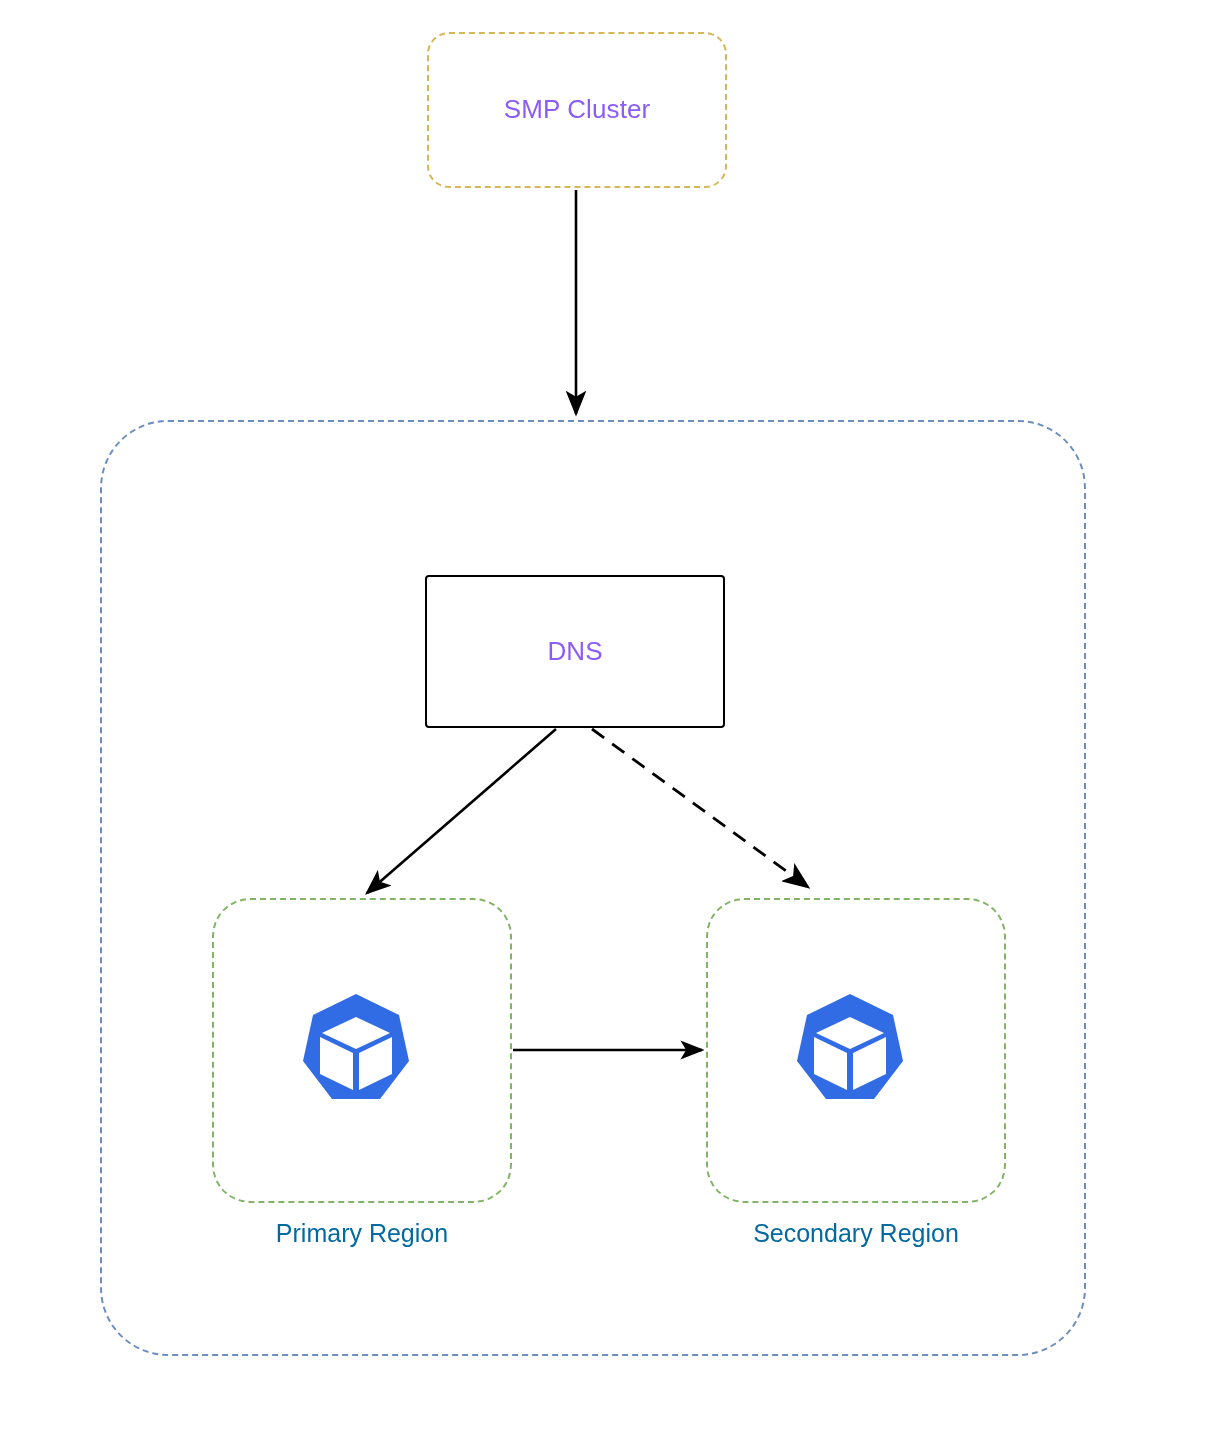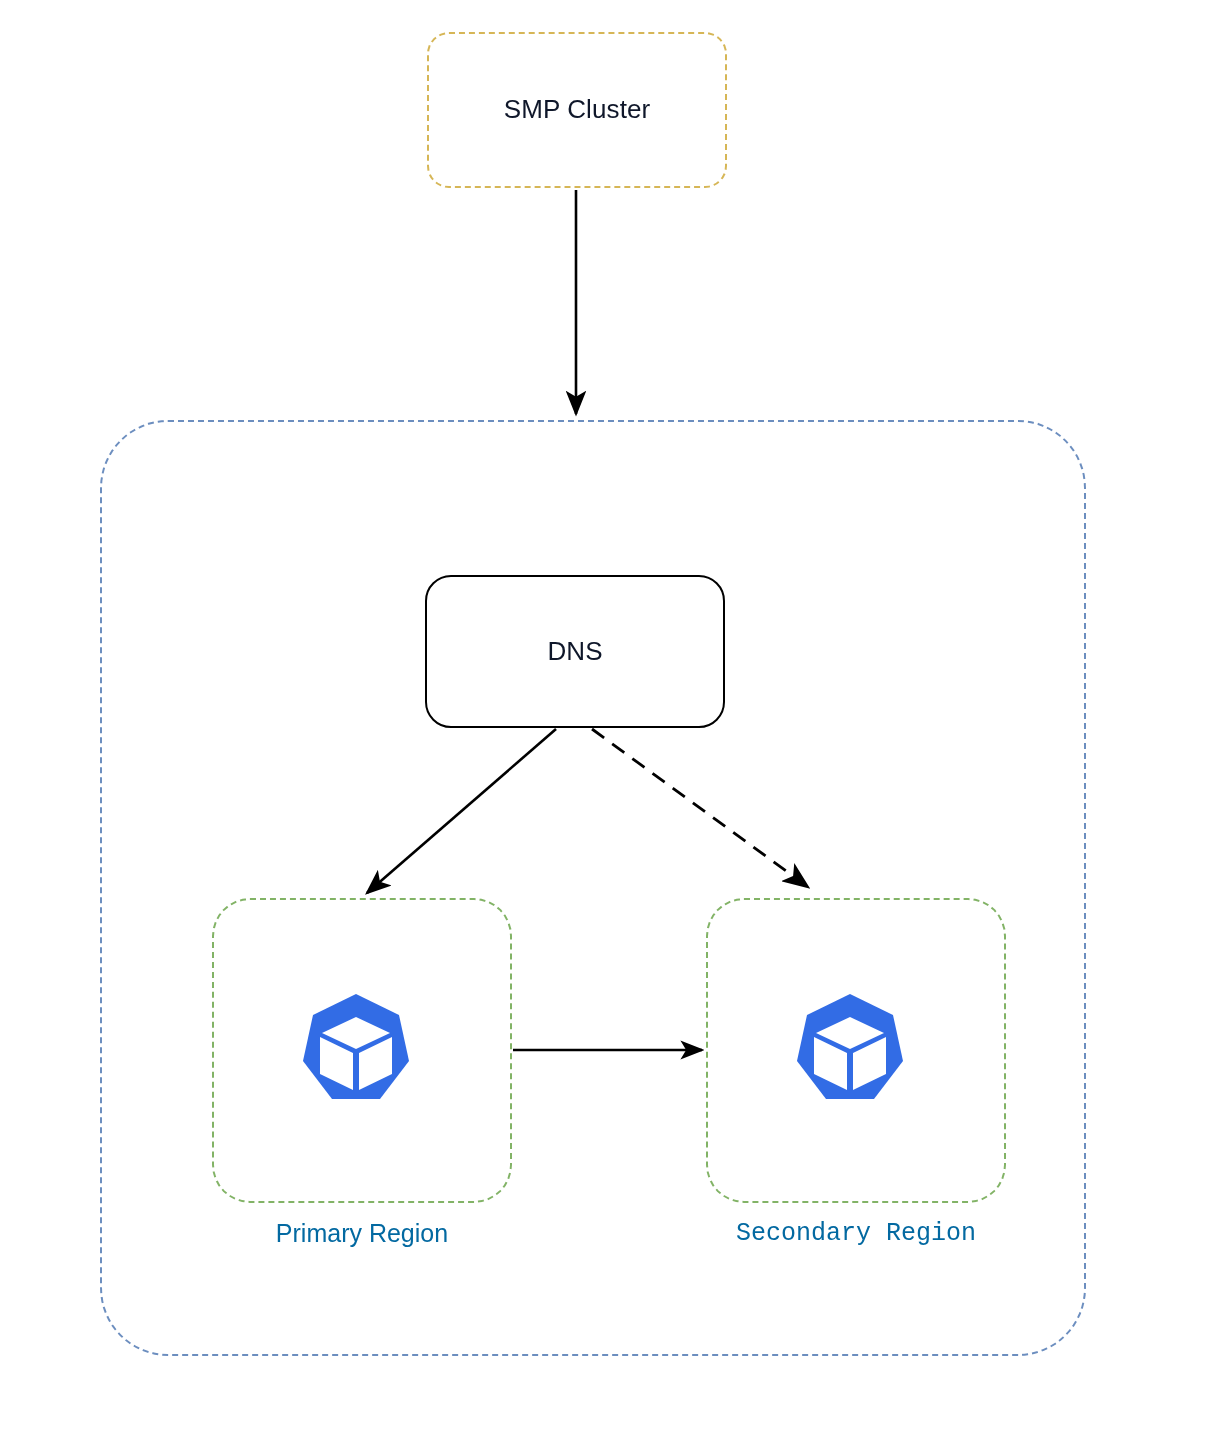--- a/index.html
+++ b/index.html
@@ -24,21 +24,21 @@
   .node {
     position: absolute;
     box-sizing: border-box;
     display: flex;
     align-items: center;
     justify-content: center;
     background: #ffffff;
   }
   .node-label {
     font-size: 26px;
-    color: #0f172a;
+    color: #8b5cf6;
     line-height: 1.2;
     text-align: center;
     white-space: nowrap;
     letter-spacing: 0.1px;
   }
 
   
   #smp-cluster {
     left: 427px;
     top: 32px;
@@ -59,21 +59,21 @@
     background: transparent;
   }
 
   
   #dns-node {
     left: 425px;
     top: 575px;
     width: 300px;
     height: 153px;
     border: 2.5px solid #000000;
-    border-radius: 26px;
+    border-radius: 4px;
   }
 
   
   .region-box {
     position: absolute;
     box-sizing: border-box;
     width: 300px;
     height: 305px;
     border: 2.5px dashed #82b366;
     border-radius: 38px;
@@ -84,21 +84,21 @@
 
   .region-caption {
     position: absolute;
     width: 300px;
     text-align: center;
     font-size: 25px;
     color: #0369a1;
     white-space: nowrap;
   }
   #primary-region-caption { left: 212px; top: 1219px; }
-  #secondary-region-caption { left: 706px; top: 1219px; font-family: Liberation Mono, monospace; }
+  #secondary-region-caption { left: 706px; top: 1219px; }
 
   
   .k8s-icon {
     position: absolute;
     width: 120px;
     height: 120px;
   }
   #primary-k8s-icon { left: 296px; top: 990px; }
   #secondary-k8s-icon { left: 790px; top: 990px; }
 

